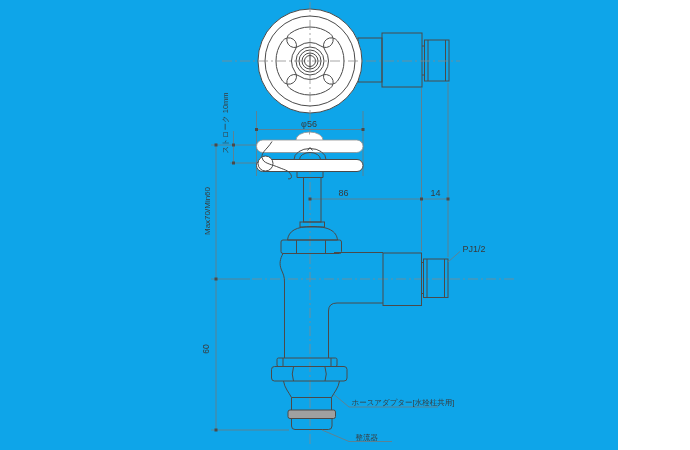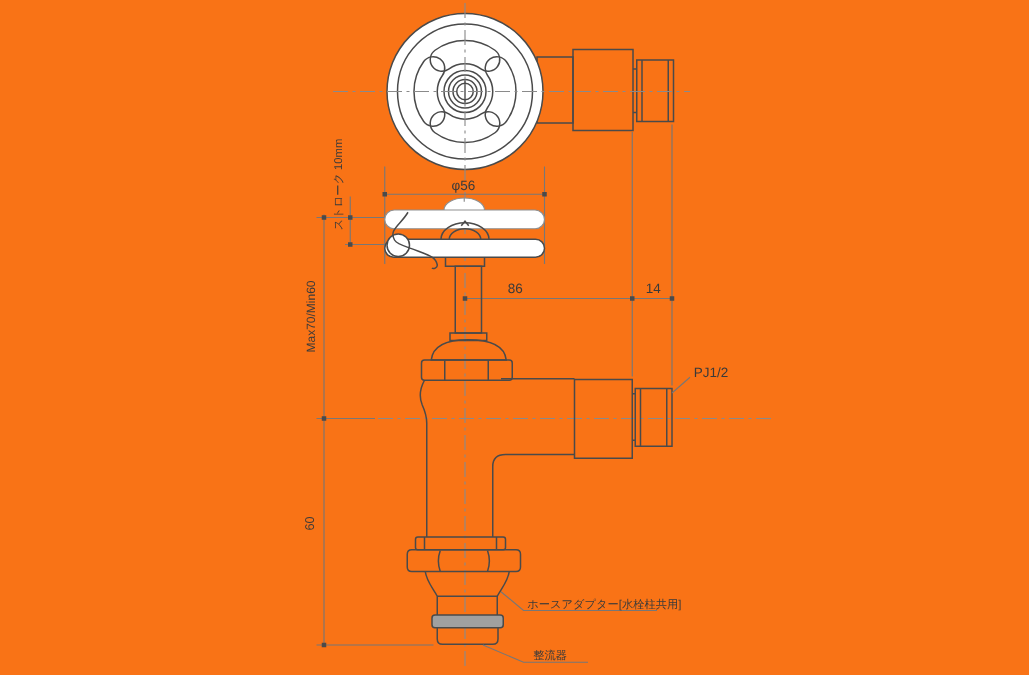--- a/index.html
+++ b/index.html
@@ -1,16 +1,16 @@
 <!DOCTYPE html>
 <html><head>
 <meta charset="utf-8">
 <style>
   html,body{margin:0;padding:0;background:#ffffff;}
-  .stage{position:relative;width:686px;height:450px;background:#f97316;overflow:hidden;}
+  .stage{position:relative;width:618px;height:450px;background:#0ea5e9;overflow:hidden;}
   svg{display:block;}
   .lbl{font-family:"Liberation Sans", sans-serif;fill:#3a3a3a;}
   .main{stroke:#4a4a4a;stroke-width:1;fill:none;}
   .mainw{stroke:#4a4a4a;stroke-width:1;fill:#ffffff;}
   .thin{stroke:#777777;stroke-width:0.75;fill:none;}
   .phantom{stroke:#8f8f8f;stroke-width:0.8;fill:#ffffff;}
   .cl{stroke:#8a8a8a;stroke-width:0.75;fill:none;stroke-dasharray:10 3 2 3;}
   .tick{fill:#4a4a4a;stroke:none;}
 </style>
 </head>

